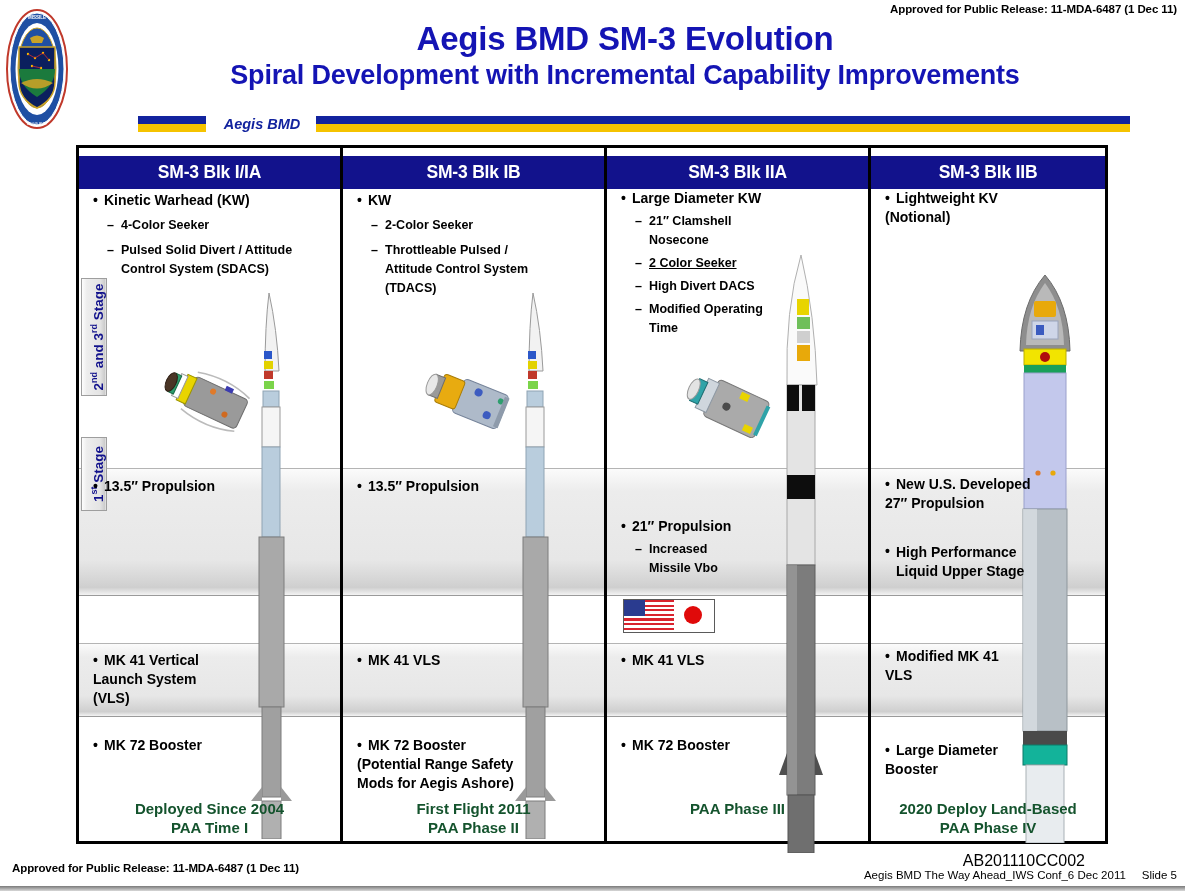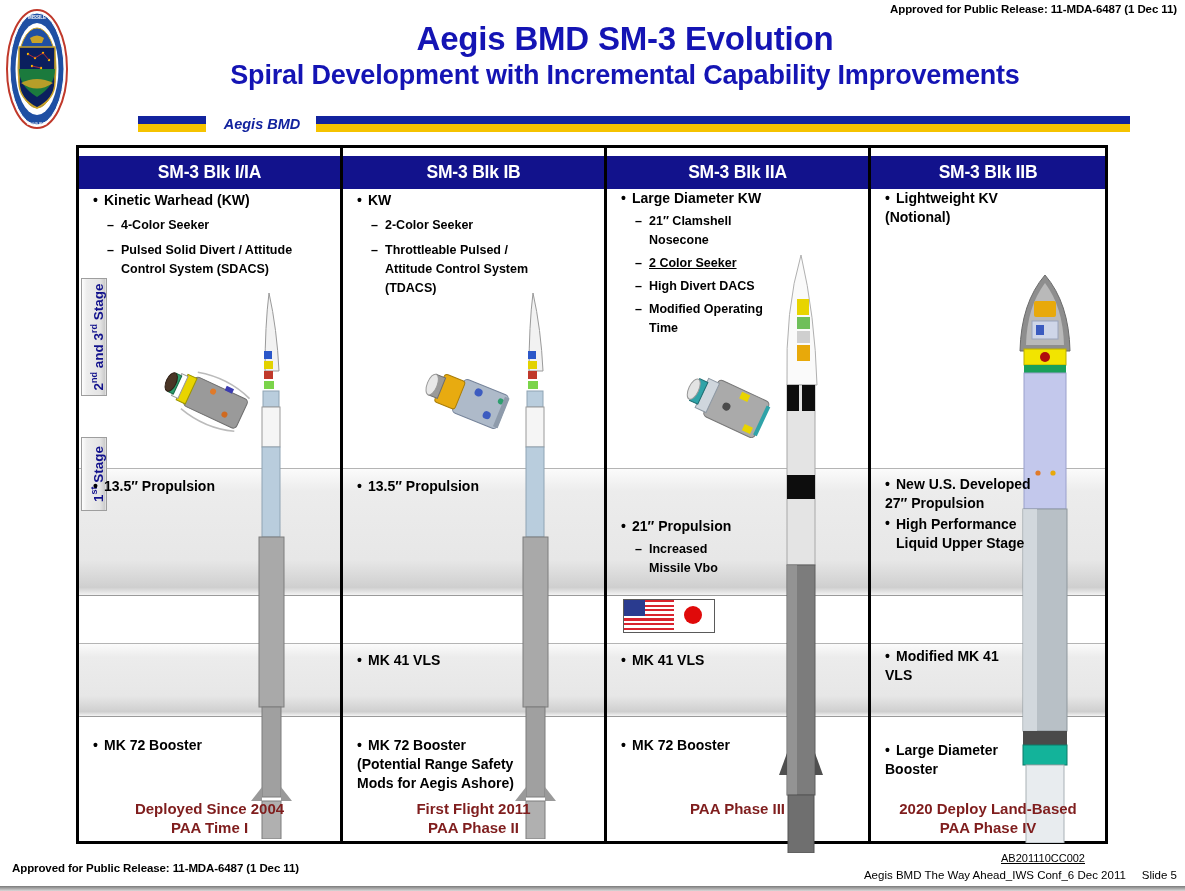--- a/index.html
+++ b/index.html
@@ -47,29 +47,29 @@
   
   .stage-label{position:absolute;left:-44px;width:118px;height:26px;
       background:linear-gradient(to bottom,#fdfdfd 0%,#ededed 20%,#e4e4e4 75%,#cacaca 96%,#f6f6f6 100%);
       border:1px solid #9e9e9e;box-sizing:border-box;
       transform:rotate(-90deg);transform-origin:center center;
       color:#12128c;font-size:13.5px;font-weight:bold;text-align:center;line-height:24px;}
   #stage-2nd{top:143px;}
   #stage-1st{top:280px;width:74px;left:-22px;}
   .stage-label sup{font-size:9px;vertical-align:super;}
 
-  .phase{position:absolute;width:100%;text-align:center;color:#7f1d1d;
+  .phase{position:absolute;width:100%;text-align:center;color:#14532d;
       font-size:15px;font-weight:bold;line-height:19px;}
   .blt{position:relative;padding-left:11px;}
   .blt:before{content:"\2022";position:absolute;left:0;top:-1px;}
   .dsh{position:relative;padding-left:14px;font-size:12.5px;}
   .dsh:before{content:"\2013";position:absolute;left:0;top:0;}
 
   
-  #footer-code{position:absolute;right:100px;top:852px;font-size:11px;color:#000;text-decoration:underline;}
+  #footer-code{position:absolute;right:100px;top:852px;font-size:16px;color:#000;}
   #footer-line{position:absolute;right:8px;top:869px;font-size:11.5px;color:#000;}
   #footer-line .slide{margin-left:16px;}
   #bottom-rule{position:absolute;left:0;top:886px;width:1185px;height:5px;
      background:linear-gradient(to bottom,#7a7a7a,#d8d8d8);}
 
   
   #flags{position:absolute;left:16px;top:418px;width:90px;height:32px;border:1px solid #5a5a5a;background:#fff;display:flex;}
   .flag-us{width:50px;height:30px;position:relative;background:
      repeating-linear-gradient(to bottom,#d9232e 0,#d9232e 2.3px,#fff 2.3px,#fff 4.6px);}
   .flag-us .canton{position:absolute;left:0;top:0;width:21px;height:16px;background:#2a3b8f;}
@@ -191,20 +191,23 @@
     <div class="cell-text" style="left:14px;top:10px;width:215px;">
       <span class="blt">Kinetic Warhead (KW)</span>
       <div style="height:6px"></div>
       <span class="dsh" style="display:block;margin-left:14px;">4-Color Seeker</span>
       <div style="height:6px"></div>
       <span class="dsh" style="display:block;margin-left:14px;width:180px;">Pulsed Solid Divert / Attitude Control System (SDACS)</span>
     </div>
     <div class="cell-text" style="left:14px;top:296px;width:200px;">
       <span class="blt">13.5″ Propulsion</span>
     </div>
+    <div class="cell-text" style="left:14px;top:470px;width:140px;">
+      <span class="blt">MK 41 Vertical Launch System (VLS)</span>
+    </div>
     <div class="cell-text" style="left:14px;top:555px;width:200px;">
       <span class="blt">MK 72 Booster</span>
     </div>
     <div class="phase" style="top:618px;">
       <div>Deployed Since 2004</div>
       <div>PAA Time I</div>
     </div>
   </div>
 
   <div class="col" style="left:264px;width:261px">
@@ -364,21 +367,21 @@
         <rect x="10" y="492" width="38" height="78" fill="#e8ecef" stroke="#a9b1b6"></rect>
       </svg>
     </div>
 
     <div class="cell-text" style="left:14px;top:8px;width:180px;">
       <span class="blt">Lightweight KV (Notional)</span>
     </div>
     <div class="cell-text" style="left:14px;top:294px;width:150px;">
       <span class="blt">New U.S. Developed 27″ Propulsion</span>
       <div style="height:2px"></div>
-      <span class="blt" style="display:block;width:155px;">High Performance Liquid Upper Stage</span>
+      <span class="blt" style="display:block;width:155px;margin-top:28px;">High Performance Liquid Upper Stage</span>
     </div>
     <div class="cell-text" style="left:14px;top:466px;width:120px;">
       <span class="blt">Modified MK 41 VLS</span>
     </div>
     <div class="cell-text" style="left:14px;top:560px;width:120px;">
       <span class="blt">Large Diameter Booster</span>
     </div>
     <div class="phase" style="top:618px;">
       <div>2020 Deploy Land-Based</div>
       <div>PAA Phase IV</div>

